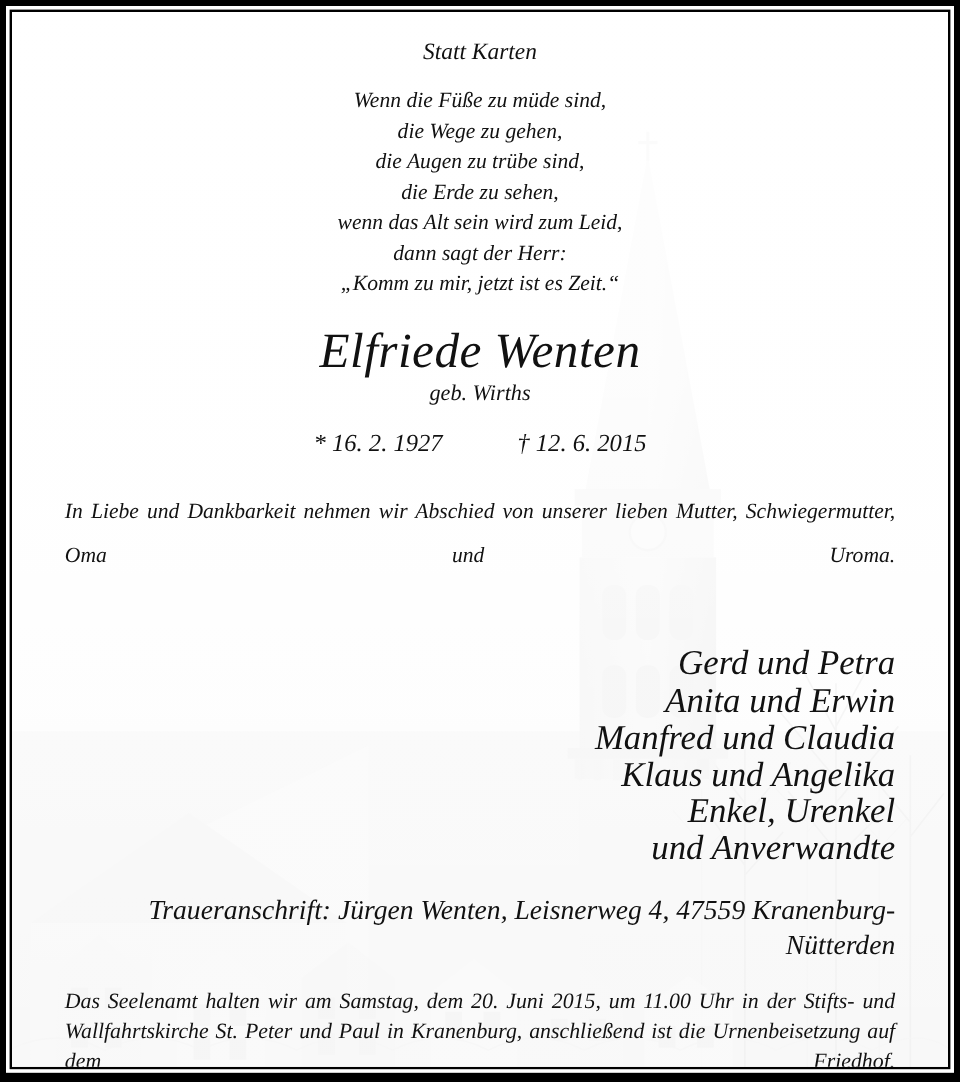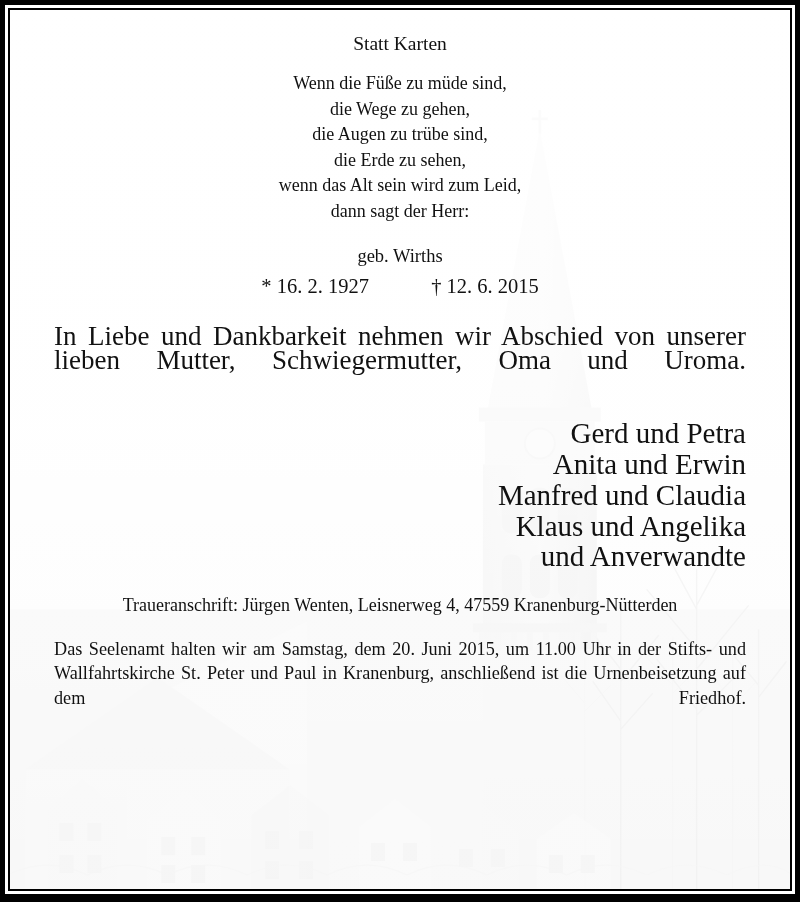--- a/index.html
+++ b/index.html
@@ -60,20 +60,21 @@
     pointer-events: none;
   }
 
   
   .content {
     position: relative;
     z-index: 2;
     padding: 23px 44px 0 44px;
     box-sizing: border-box;
     height: 100%;
+    font-style: italic;
   }
 
   .statt {
     text-align: center;
     font-size: 19.5px;
     line-height: 1.1;
     margin: 0 0 17px 0;
   }
 
   .poem {
@@ -88,54 +89,54 @@
     text-align: center;
     font-size: 41px;
     line-height: 1.06;
     letter-spacing: 0.4px;
     margin: 0 0 3px 0;
   }
   .maiden {
     text-align: center;
     font-size: 18.5px;
     line-height: 1.2;
-    margin: 0 0 6px 0;
+    margin: 0 0 18px 0;
   }
   .dates {
     text-align: center;
     font-size: 20.5px;
     line-height: 1.2;
     margin: 0 0 26px 0;
   }
   .dates .gap { display: inline-block; width: 52px; }
 
   .dedication {
     text-align: justify;
     text-justify: inter-word;
-    font-size: 27px;
-    line-height: 24px;
+    font-size: 18px;
+    line-height: 36px;
     margin: 0 0 22px 0;
   }
   .dedication::after {
     content: "";
     display: inline-block;
     width: 100%;
   }
 
   .family {
     text-align: right;
     font-size: 29px;
     line-height: 30.8px;
     margin: 0 0 22px 0;
   }
   .family div { white-space: pre; }
 
   .address {
-    text-align: center;
-    font-size: 18px;
+    text-align: right;
+    font-size: 23px;
     line-height: 1.25;
     margin: 0 0 20px 0;
   }
 
   .para {
     text-align: justify;
     text-justify: inter-word;
     font-size: 18.2px;
     line-height: 24.6px;
     margin: 0 0 16px 0;
@@ -267,39 +268,42 @@
 
         <div class="statt">Statt Karten</div>
 
         <div class="poem">
           <div>Wenn die Füße zu müde sind,</div>
           <div>die Wege zu gehen,</div>
           <div>die Augen zu trübe sind,</div>
           <div>die Erde zu sehen,</div>
           <div>wenn das Alt sein wird zum Leid,</div>
           <div>dann sagt der Herr:</div>
+          <div>„Komm zu mir, jetzt ist es Zeit.“</div>
         </div>
 
+        <div class="name">Elfriede Wenten</div>
         <div class="maiden">geb. Wirths</div>
 
         <div class="dates">
           <span>*</span>
           <span>16. 2. 1927</span>
           <span class="gap"></span>
           <span>†</span>
           <span>12. 6. 2015</span>
         </div>
 
         <div class="dedication">In Liebe und Dankbarkeit nehmen wir Abschied von unserer lieben Mutter, Schwiegermutter, Oma und Uroma.</div>
 
         <div class="family">
           <div>Gerd und Petra</div>
           <div>Anita und Erwin</div>
           <div>Manfred und Claudia</div>
           <div>Klaus und Angelika</div>
+          <div>Enkel, Urenkel</div>
           <div>und Anverwandte</div>
         </div>
 
         <div class="address">Traueranschrift: Jürgen Wenten, Leisnerweg 4, 47559 Kranenburg-Nütterden</div>
 
         <div class="para j">Das Seelenamt halten wir am Samstag, dem 20. Juni 2015, um 11.00 Uhr in der Stifts- und Wallfahrtskirche St. Peter und Paul in Kranenburg, anschließend ist die Urnenbeisetzung auf dem Friedhof.</div>
 
       </div>
     </div>
   </div>

